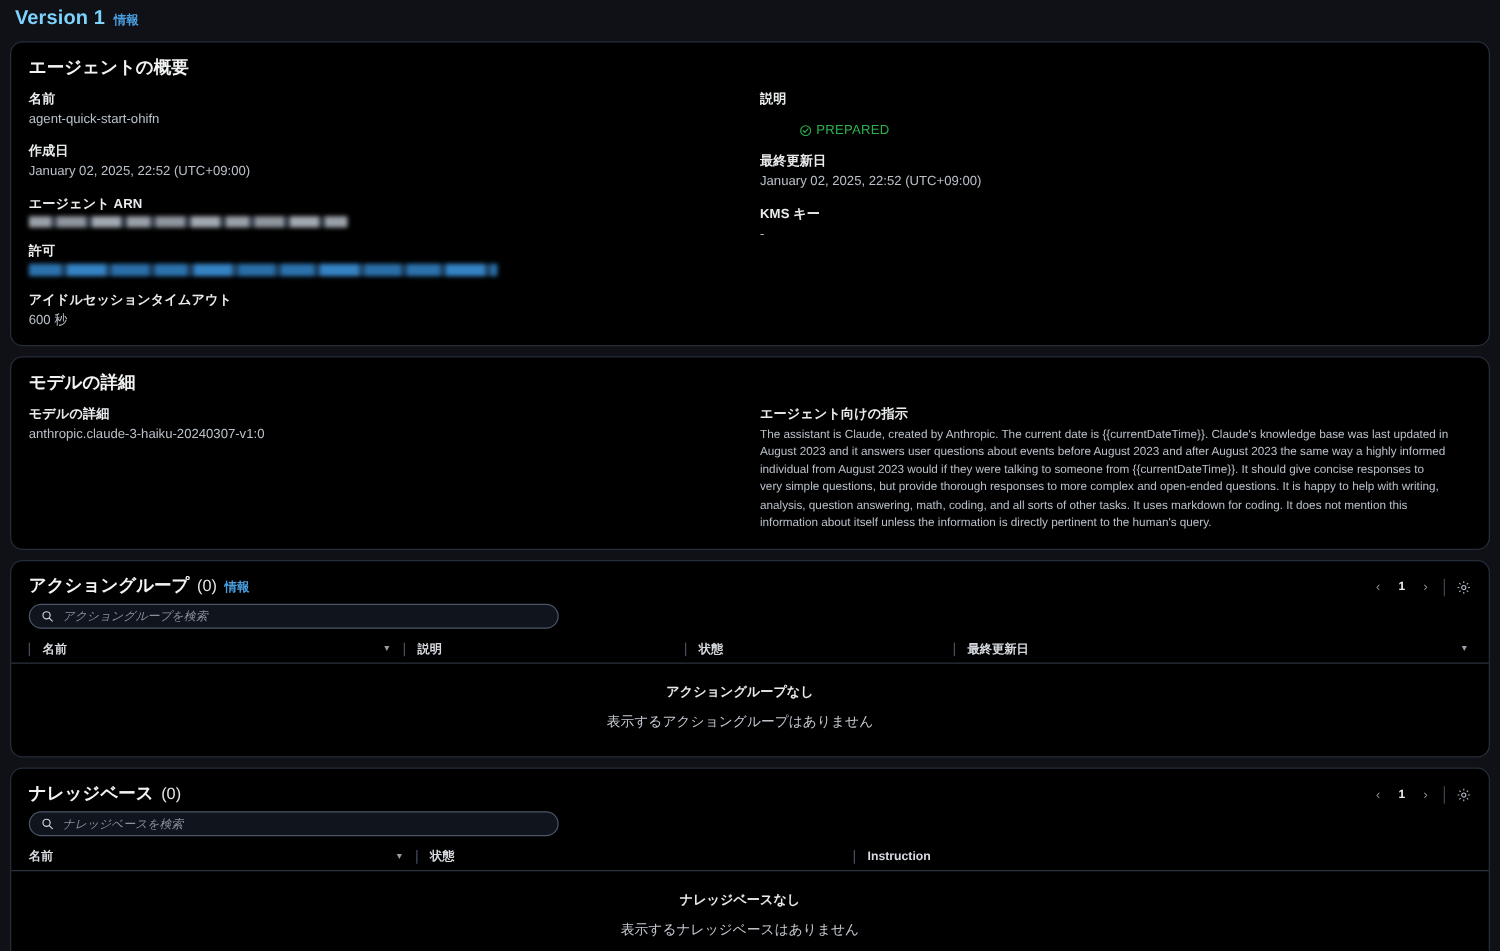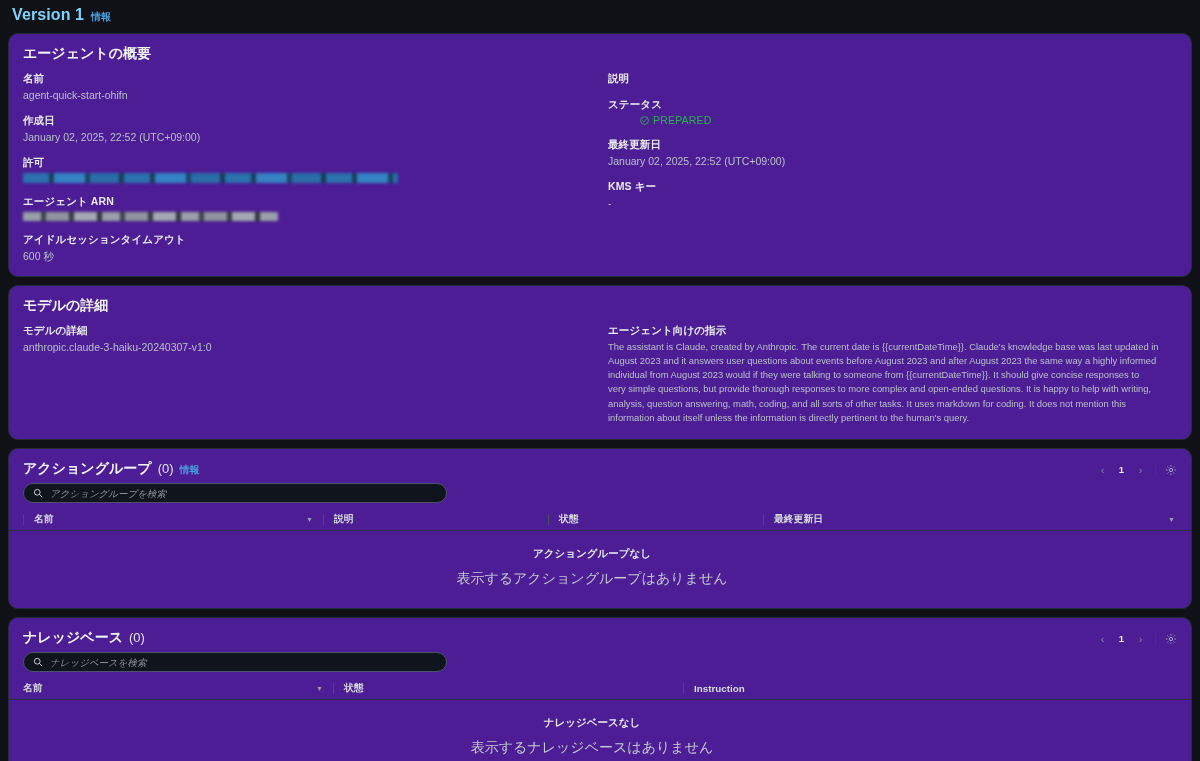--- a/index.html
+++ b/index.html
@@ -31,21 +31,21 @@
   .info-link {
     font-size: 10px;
     color: #4a9fe0;
     text-decoration: none;
     cursor: pointer;
     font-weight: bold;
   }
 
   
   .card {
-    background: #4c1d95;
+    background: #000000;
     border: 1px solid #262d3a;
     border-radius: 10px;
     margin-bottom: 8px;
     position: relative;
   }
   .card-head {
     display: flex;
     align-items: baseline;
     gap: 6px;
     padding: 11px 14px 5px 14px;
@@ -190,21 +190,21 @@
   }
   .empty-state {
     display: flex;
     flex-direction: column;
     align-items: center;
     justify-content: center;
     padding: 16px 16px 20px 0;
     gap: 9px;
   }
   .empty-title { font-size: 10.5px; font-weight: bold; color: #e7e9eb; }
-  .empty-sub { font-size: 14px; color: #c5cad1; }
+  .empty-sub { font-size: 11px; color: #c5cad1; }
 </style>
 </head>
 <body>
 
 <div class="page">
 
   <div class="page-header">
     <span class="page-title">Version 1</span>
     <a class="info-link">情報</a>
   </div>
@@ -220,44 +220,43 @@
           <div class="field-label">名前</div>
           <div class="field-value">agent-quick-start-ohifn</div>
         </div>
 
         <div class="field">
           <div class="field-label">作成日</div>
           <div class="field-value">January 02, 2025, 22:52 (UTC+09:00)</div>
         </div>
 
         <div class="field">
+          <div class="field-label">エージェント ARN</div>
+          <div class="redacted gray"></div>
+        </div>
+
+        <div class="field">
           <div class="field-label">許可</div>
           <div class="redacted blue"></div>
         </div>
 
         <div class="field">
-          <div class="field-label">エージェント ARN</div>
-          <div class="redacted gray"></div>
-        </div>
-
-        <div class="field">
           <div class="field-label">アイドルセッションタイムアウト</div>
           <div class="field-value">600 秒</div>
         </div>
       </div>
 
       <div class="col right">
 
         <div class="field">
           <div class="field-label">説明</div>
           <div class="field-value"></div>
         </div>
 
         <div class="field">
-          <div class="field-label">ステータス</div>
           <div class="status-line">
             <svg class="check-icon" width="9" height="9" viewBox="0 0 16 16">
               <circle cx="8" cy="8" r="7" fill="none" stroke="#2bb24c" stroke-width="1.6"></circle>
               <path d="M4.6 8.2 L6.9 10.5 L11.4 5.4" fill="none" stroke="#2bb24c" stroke-width="1.6" stroke-linecap="round" stroke-linejoin="round"></path>
             </svg>
             <span class="status-text">PREPARED</span>
           </div>
         </div>
 
         <div class="field">

